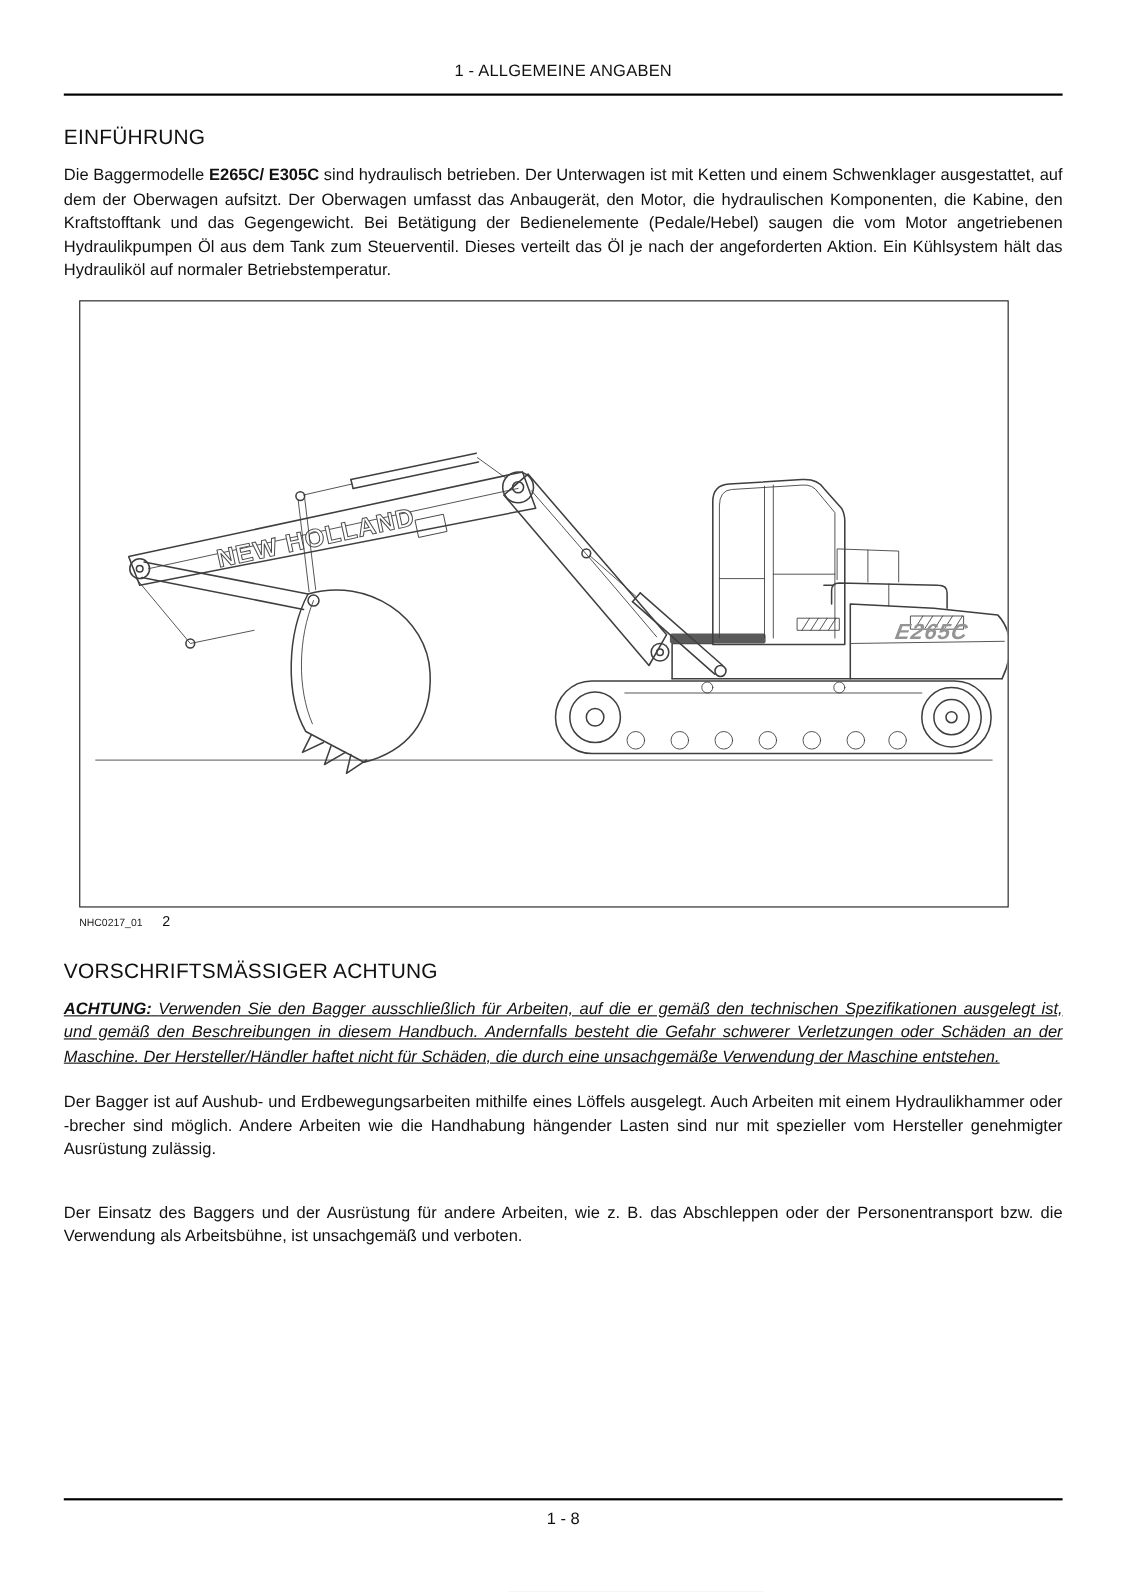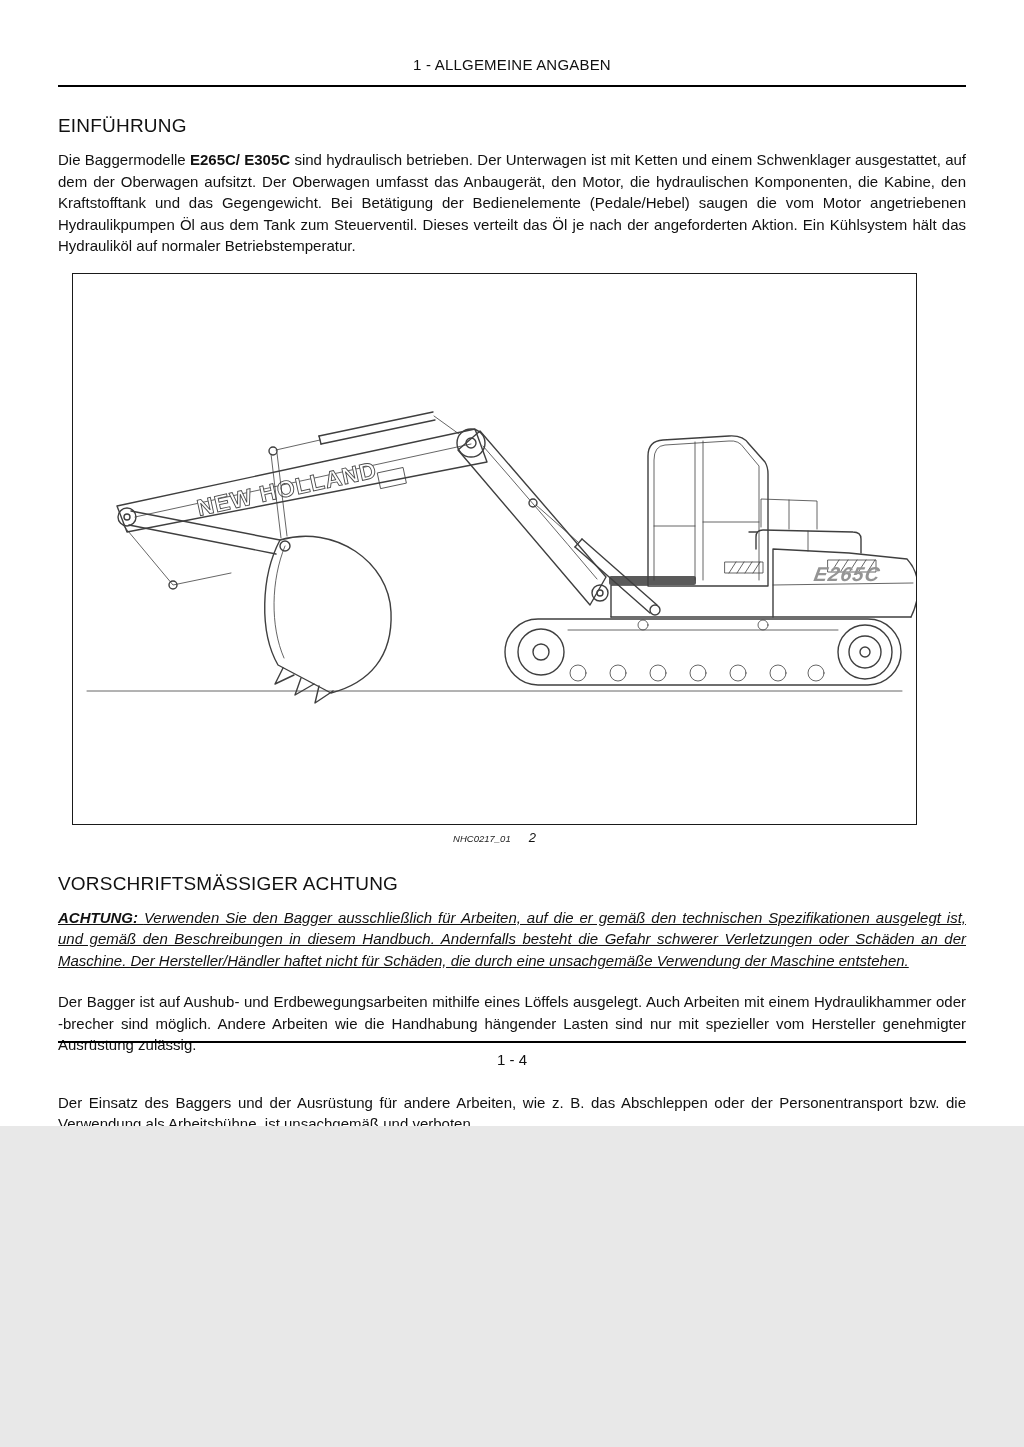--- a/index.html
+++ b/index.html
@@ -1,20 +1,20 @@
 <!DOCTYPE html>
 <html><head>
 <meta charset="utf-8">
 <style>
   * { box-sizing: border-box; }
   html, body { margin: 0; padding: 0; background: #e8e8e8; }
   .page {
     position: relative;
     width: 1024px;
-    height: 1126px;
+    height: 1447px;
     margin: 0 auto;
     background: #ffffff;
     font-family: "Liberation Sans", sans-serif;
     color: #111;
     overflow: hidden;
   }
   .content { padding: 0 58px; }
 
   .header { padding-top: 56px; }
   .header-title {
@@ -51,24 +51,22 @@
     height: 552px;
     border: 1px solid #1a1a1a;
     background: #fff;
     overflow: hidden;
   }
   .figure-frame svg { display: block; }
   .figure-caption {
     width: 845px;
     margin-top: 5px;
     display: flex;
-    justify-content: center;
     align-items: baseline;
     gap: 18px;
-    font-style: italic;
   }
   .fig-code { font-size: 9.5px; color: #222; }
   .fig-num  { font-size: 13px; color: #111; }
 
   .footer {
     position: absolute;
     left: 58px;
     right: 58px;
     bottom: 58px;
   }
@@ -236,16 +234,16 @@
     <p class="body-text attention"><strong class="att-label">ACHTUNG:</strong> <span>Verwenden Sie den Bagger ausschließlich für Arbeiten, auf die er gemäß den technischen Spezifikationen ausgelegt ist, und gemäß den Beschreibungen in diesem Handbuch. Andernfalls besteht die Gefahr schwerer Verletzungen oder Schäden an der Maschine. Der Hersteller/Händler haftet nicht für Schäden, die durch eine unsachgemäße Verwendung der Maschine entstehen.</span></p>
 
     <p class="body-text" style="margin-top:20px;">Der Bagger ist auf Aushub- und Erdbewegungsarbeiten mithilfe eines Löffels ausgelegt. Auch Arbeiten mit einem Hydraulikhammer oder -brecher sind möglich. Andere Arbeiten wie die Handhabung hängender Lasten sind nur mit spezieller vom Hersteller genehmigter Ausrüstung zulässig.</p>
 
     <p class="body-text" style="margin-top:36px;">Der Einsatz des Baggers und der Ausrüstung für andere Arbeiten, wie z. B. das Abschleppen oder der Personentransport bzw. die Verwendung als Arbeitsbühne, ist unsachgemäß und verboten.</p>
 
   </div>
 
   <div class="footer">
     <div class="footer-rule"></div>
-    <div class="footer-page">1 - 4</div>
+    <div class="footer-page">1 - 8</div>
   </div>
 
 </div>
 
 </body></html>

